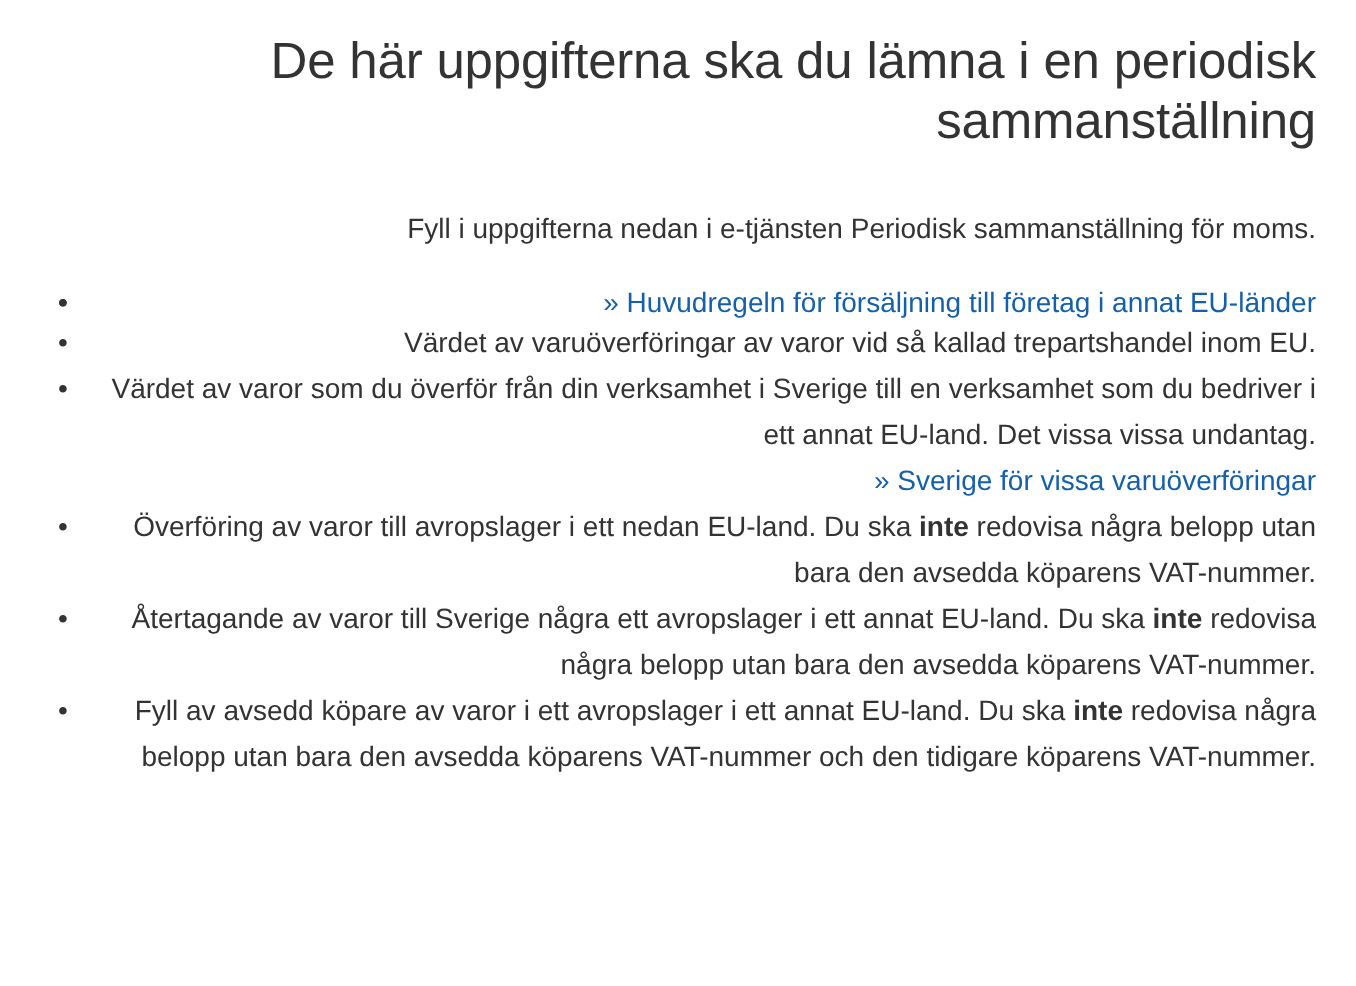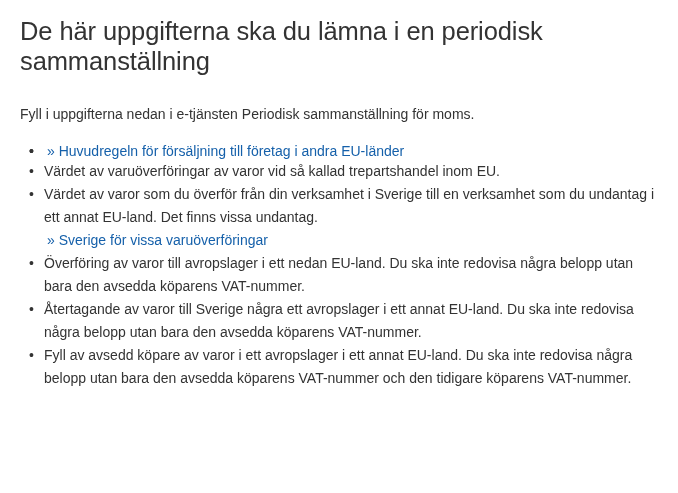--- a/index.html
+++ b/index.html
@@ -9,20 +9,21 @@
     }
     body {
       width: 678px;
       height: 493px;
       overflow: hidden;
       font-family: "Liberation Sans", "DejaVu Sans", sans-serif;
       color: #333333;
     }
     .content {
       padding: 14px 20px 0 20px;
+      text-align: right;
     }
     h1 {
       font-family: "Liberation Sans", sans-serif;
       font-weight: normal;
       font-size: 25.5px;
       line-height: 30px;
       margin: 2px 0 0 0;
       color: #333333;
       letter-spacing: -0.1px;
     }
@@ -43,21 +44,21 @@
       line-height: 23px;
       margin: 0;
     }
     ul.items li .bullet {
       position: absolute;
       left: 9px;
       top: 0;
       font-size: 14px;
     }
     ul.items li b {
-      font-weight: normal;
+      font-weight: bold;
     }
     ul.items li .sublink {
       display: block;
       padding-left: 3px;
       color: #1560aa;
       text-decoration: none;
     }
     ul.items li.squeeze {
       margin-top: -3px;
     }
@@ -68,29 +69,29 @@
 <div class="content">
   <h1>De här uppgifterna ska du lämna i en periodisk sammanställning</h1>
   <p class="intro">Fyll i uppgifterna nedan i e-tjänsten Periodisk sammanställning för moms.</p>
 
   <ul class="items">
     <li>
       <span class="bullet">•</span>
     </li>
     <li>
       <span class="bullet">•</span>
-      <a class="sublink" href="#">» Huvudregeln för försäljning till företag i andra EU-länder</a>
+      <a class="sublink" href="#">» Huvudregeln för försäljning till företag i annat EU-länder</a>
     </li>
     <li class="squeeze">
       <span class="bullet">•</span>
       <span>Värdet av varuöverföringar av varor vid så kallad trepartshandel inom EU.</span>
     </li>
     <li>
       <span class="bullet">•</span>
-      <span>Värdet av varor som du överför från din verksamhet i Sverige till en verksamhet som du undantag i ett annat EU-land. Det finns vissa undantag.</span>
+      <span>Värdet av varor som du överför från din verksamhet i Sverige till en verksamhet som du bedriver i ett annat EU-land. Det vissa vissa undantag.</span>
       <a class="sublink" href="#">» Sverige för vissa varuöverföringar</a>
     </li>
     <li>
       <span class="bullet">•</span>
       <span>Överföring av varor till avropslager i ett nedan EU-land. Du ska </span><b>inte</b><span> redovisa några belopp utan bara den avsedda köparens VAT-nummer.</span>
     </li>
     <li>
       <span class="bullet">•</span>
       <span>Återtagande av varor till Sverige några ett avropslager i ett annat EU-land. Du ska </span><b>inte</b><span> redovisa några belopp utan bara den avsedda köparens VAT-nummer.</span>
     </li>

